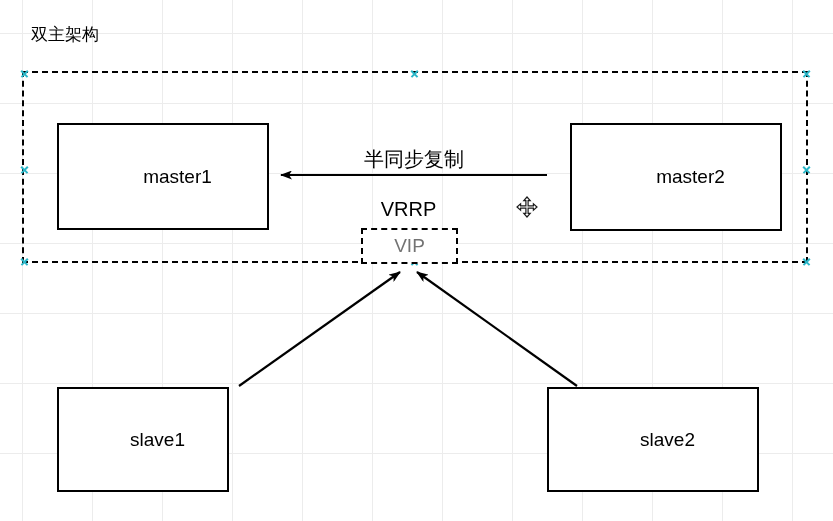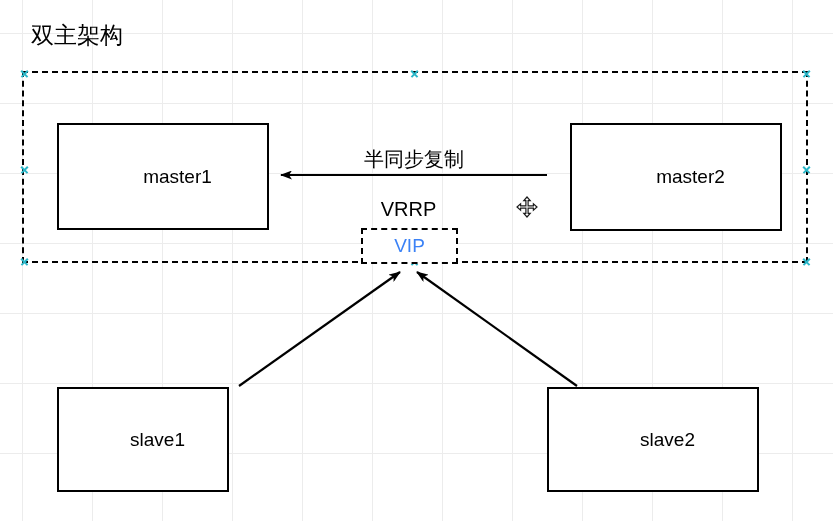--- a/index.html
+++ b/index.html
@@ -18,21 +18,21 @@
     background-size: 70px 70px;
     background-position: 22px 33px;
     overflow: hidden;
     font-family: "Liberation Sans", "DejaVu Sans", sans-serif;
   }
 
   .diagram-title {
     position: absolute;
     left: 31px;
     top: 22px;
-    font-size: 23px;
+    font-size: 17px;
     line-height: 26px;
     color: #000000;
     white-space: nowrap;
   }
 
   
   .group-container {
     position: absolute;
     left: 22px;
     top: 71px;
@@ -91,21 +91,21 @@
     top: 228px;
     width: 97px;
     height: 36px;
     border: 2px dashed #000000;
     box-sizing: border-box;
     background: #ffffff;
     display: flex;
     align-items: center;
     justify-content: center;
     font-size: 19px;
-    color: #3b82f6;
+    color: #737373;
   }
 
   
   .edge-label {
     position: absolute;
     font-size: 20px;
     color: #000000;
     white-space: nowrap;
     background: transparent;
     text-align: center;

